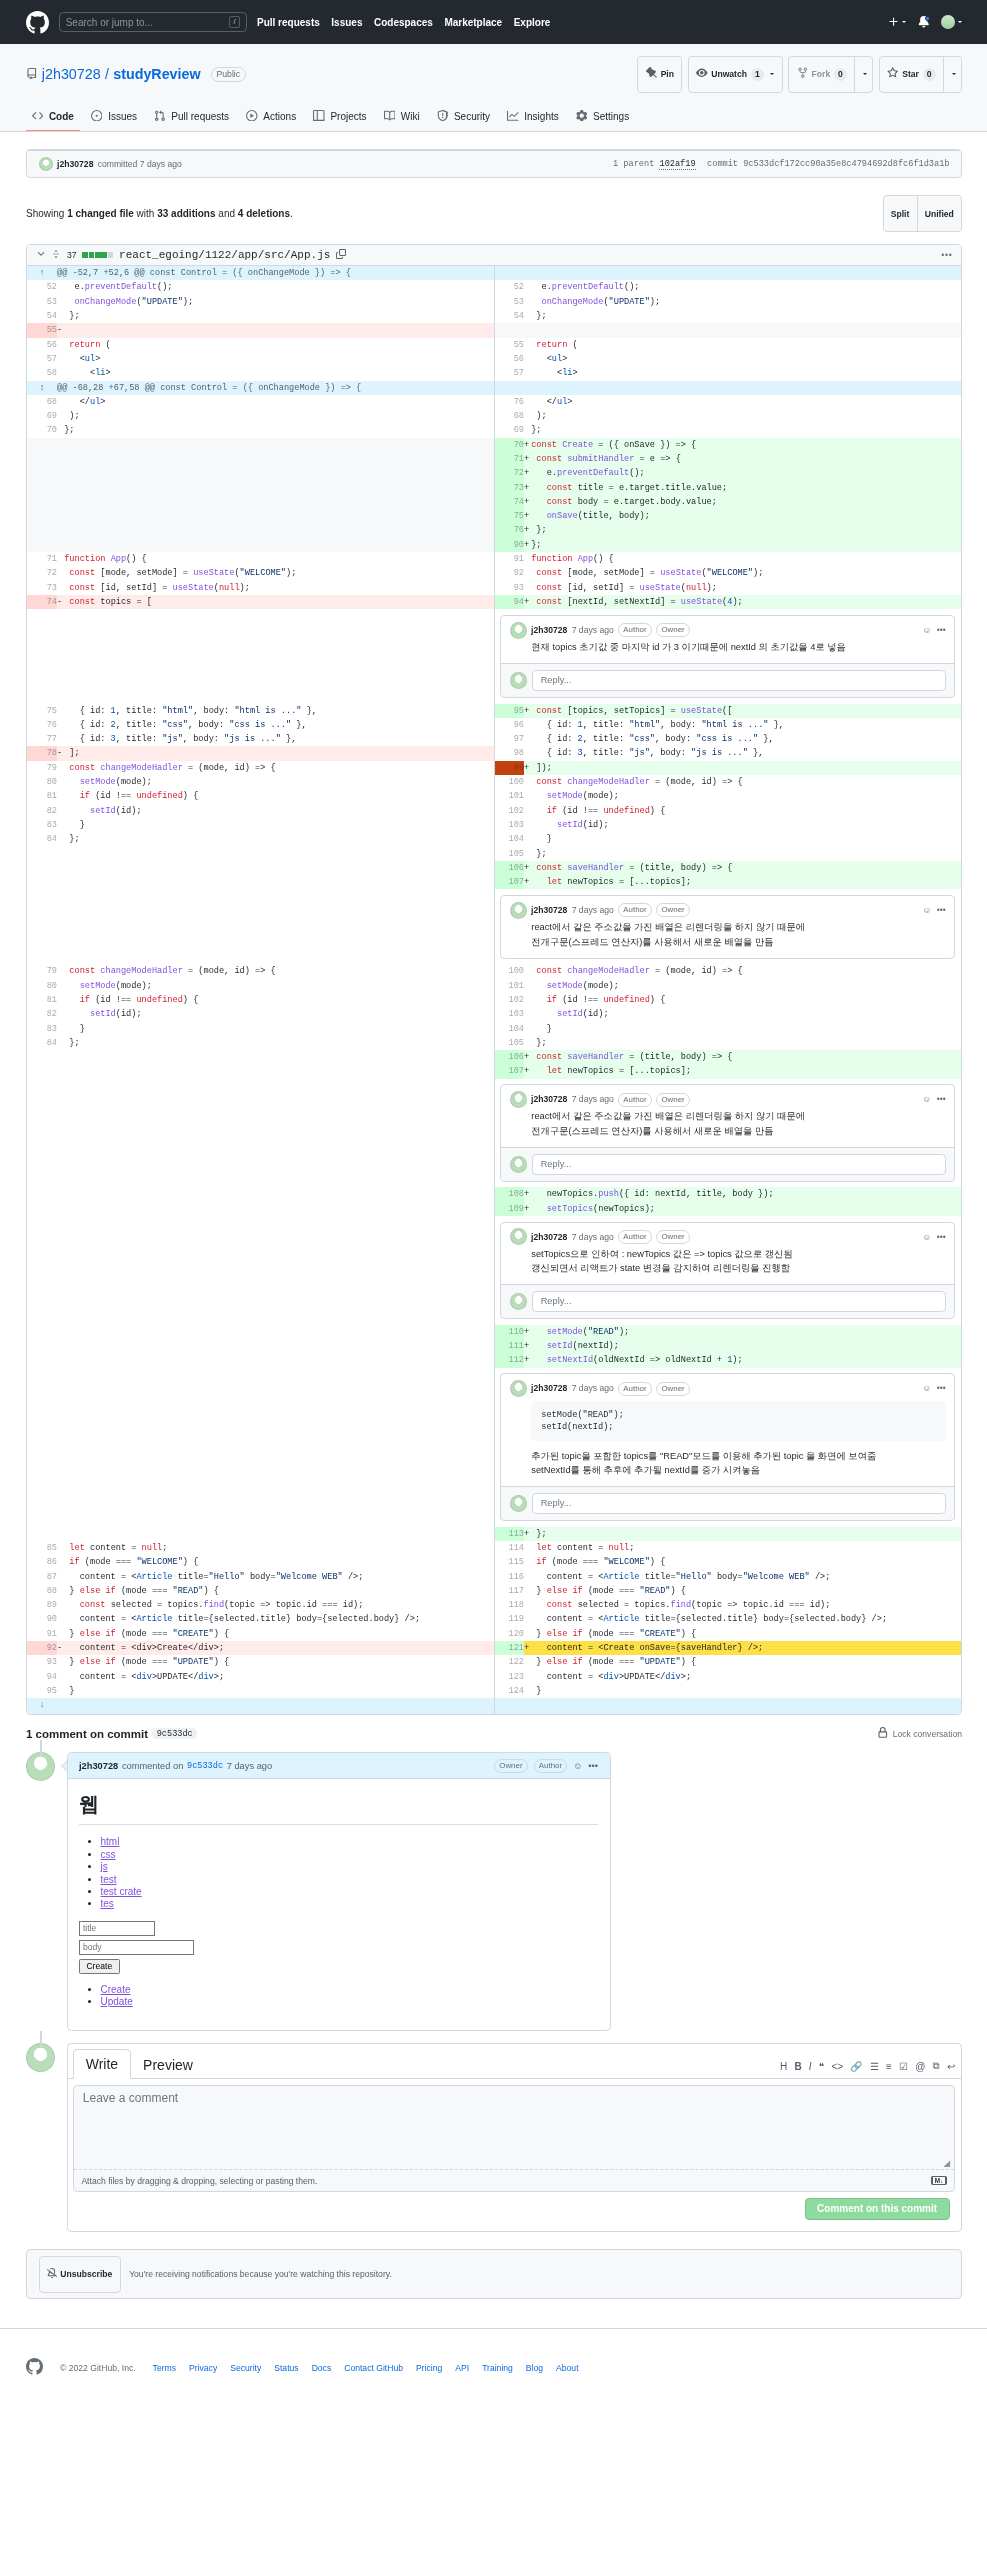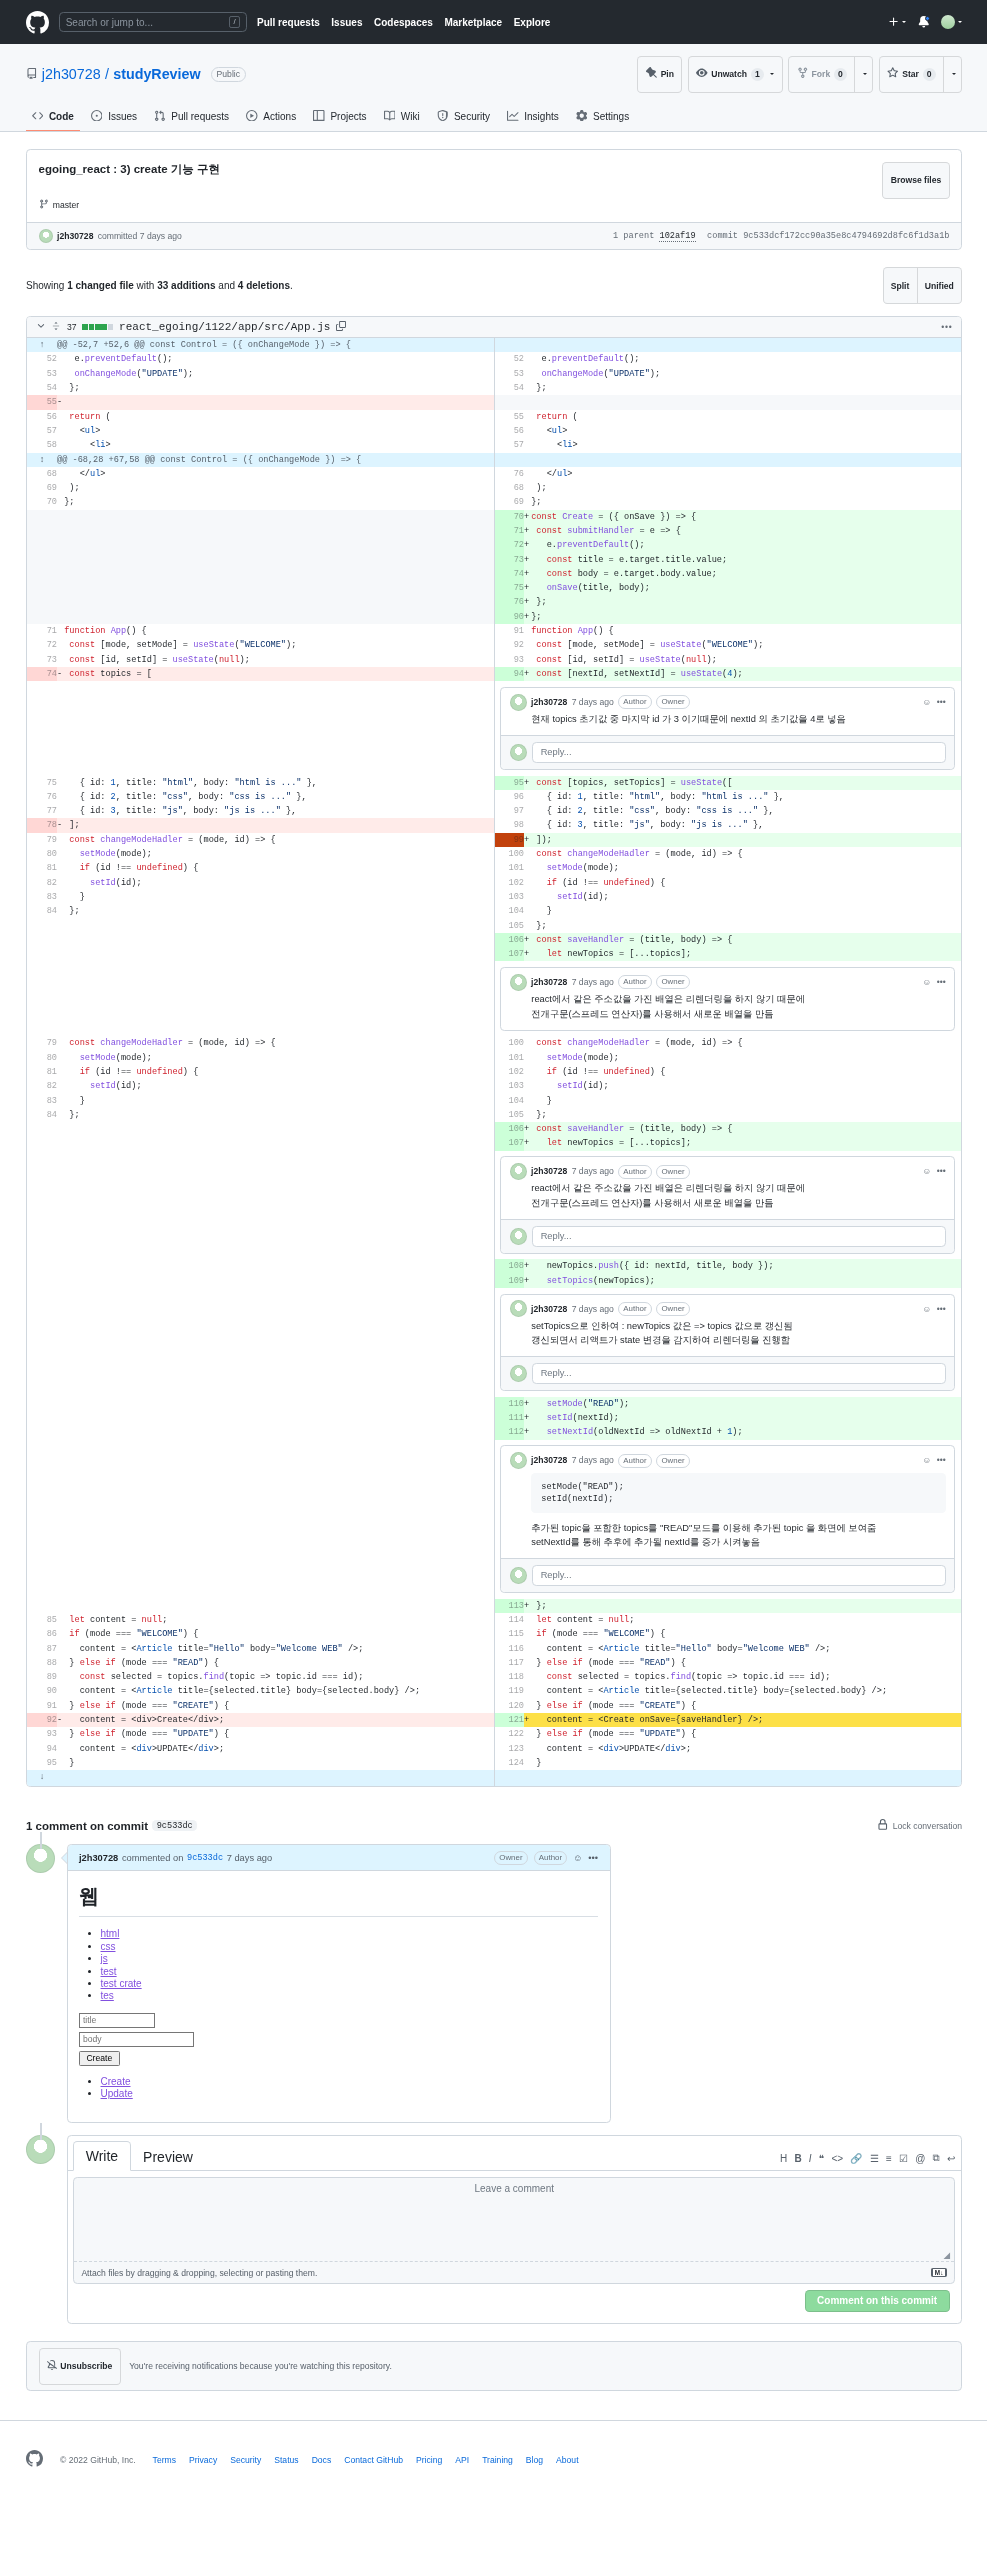--- a/index.html
+++ b/index.html
@@ -184,21 +184,21 @@
   }
   .reply-input {
     flex:1; height:21.5px; border:0.7px solid #d0d7de; border-radius:4.3px; background:#fff;
     font-size:9.3px; color:#6e7781; padding:0 7.2px; display:flex; align-items:center;
   }
 
   
   tr.expand-row td { background:#ddf4ff; height:15.8px; text-align:center; color:#57606a; }
 
   
-  .comments-head { display:flex; align-items:center; margin-top:32px; }
+  .comments-head { display:flex; align-items:center; margin-top:12px; }
   .comments-head .t { font-size:11.5px; font-weight:600; }
   .sha-chip {
     font-family:"Liberation Mono", monospace; font-size:8.6px; background:#eff2f5;
     border-radius:4.3px; padding:0.7px 4.3px; margin-left:4.3px; color:#1F2328;
   }
   .lock { margin-left:auto; display:flex; align-items:center; gap:4.3px;
     font-size:8.6px; color:#656d76; cursor:pointer; }
 
   .comment-row { display:flex; gap:11.5px; margin-top:11.5px; position:relative; }
   .comment-card { border:0.7px solid #d0d7de; border-radius:4.3px; flex:1; max-width:544px; }
@@ -245,23 +245,22 @@
   .ftab {
     font-size:14px; padding:5.7px 11.5px; border:0.7px solid transparent; border-bottom:0;
     border-radius:4.3px 4.3px 0 0; cursor:pointer; color:#1F2328; margin-bottom:-0.7px;
   }
   .ftab.active { background:#fff; border-color:#d0d7de; border-bottom:0.7px solid #fff; }
   .md-tools { margin-left:auto; display:flex; gap:7.2px; align-items:center; padding-bottom:5.7px; color:#57606a; }
   .md-tools span { cursor:pointer; font-size:10px; display:flex; align-items:center; }
   .form-body { padding:5.7px; }
   .ta-wrap { border:0.7px solid #d0d7de; border-radius:4.3px; background:#f6f8fa; }
   .ta {
-    min-height:72px; padding:5.7px 8.6px; font-size:10px; color:#6e7781;
+    min-height:72px; padding:5.7px 8.6px; font-size:12px; color:#6e7781;
     position:relative;
-    text-align:center;
   }
   .resize-grip { text-align:right; padding:0 4.3px 1.4px 0; color:#8c959f; font-size:8.6px; }
   .attach {
     border-top:0.7px dashed #d0d7de; padding:5.7px 7.2px; font-size:8.6px; color:#57606a;
     display:flex; align-items:center;
   }
   .attach .md-badge {
     margin-left:auto; border:0.7px solid #57606a; border-radius:1.4px; font-size:6.4px;
     font-weight:700; padding:0 1.4px; color:#1F2328; background:#57606a;
   }
@@ -437,32 +436,20 @@
             <path d="M8 0a8.2 8.2 0 0 1 .701.031C9.444.095 9.99.645 10.16 1.29l.288 1.107c.018.066.079.158.212.224.231.114.454.243.668.386.123.082.233.09.299.071l1.103-.303c.644-.176 1.392.021 1.82.63.27.385.506.792.704 1.218.315.675.111 1.422-.364 1.891l-.814.806c-.049.048-.098.147-.088.294.016.257.016.515 0 .772-.01.147.038.246.088.294l.814.806c.475.469.679 1.216.364 1.891a7.977 7.977 0 0 1-.704 1.217c-.428.61-1.176.807-1.82.63l-1.103-.302c-.066-.019-.176-.011-.299.071a4.88 4.88 0 0 1-.668.386c-.133.066-.194.158-.212.224l-.288 1.107c-.17.645-.716 1.195-1.459 1.259a8.094 8.094 0 0 1-1.402 0c-.743-.064-1.289-.614-1.459-1.259l-.288-1.107c-.018-.066-.079-.158-.212-.224a4.929 4.929 0 0 1-.668-.386c-.123-.082-.233-.09-.299-.071l-1.103.303c-.644.176-1.392-.021-1.82-.63a8.12 8.12 0 0 1-.704-1.218c-.315-.675-.111-1.422.363-1.891l.815-.806c.05-.048.098-.147.088-.294a6.214 6.214 0 0 1 0-.772c.01-.147-.038-.246-.088-.294l-.815-.806C.635 6.045.431 5.298.746 4.623a7.92 7.92 0 0 1 .704-1.217c.428-.61 1.176-.807 1.82-.63l1.103.302c.066.019.176.011.299-.071.214-.143.437-.272.668-.386.133-.066.194-.158.212-.224L5.84 1.29C6.01.645 6.556.095 7.299.03 7.53.01 7.764 0 8 0Zm0 5a3 3 0 1 0 0 6 3 3 0 0 0 0-6Z"></path>
           </svg></span>
       <span>Settings</span>
     </div>
   </nav>
 </div>
 
 <div class="container">
 
   <div class="commit-box">
-    <div class="commit-box-head">
-      <div style="display:flex;align-items:flex-start;">
-        <h2 class="commit-title">egoing_react : 3) create 기능 구현</h2>
-        <button class="btn browse-files">Browse files</button>
-      </div>
-      <div class="branch-row">
-        <span><svg viewBox="0 0 16 16" width="10" height="10" fill="#656d76">
-              <path d="M9.5 3.25a2.25 2.25 0 1 1 3 2.122V6A2.5 2.5 0 0 1 10 8.5H6a1 1 0 0 0-1 1v1.128a2.251 2.251 0 1 1-1.5 0V5.372a2.25 2.25 0 1 1 1.5 0v1.836A2.493 2.493 0 0 1 6 7h4a1 1 0 0 0 1-1v-.628A2.25 2.25 0 0 1 9.5 3.25Zm-6 0a.75.75 0 1 0 1.5 0 .75.75 0 0 0-1.5 0Zm8.25-.75a.75.75 0 1 0 0 1.5.75.75 0 0 0 0-1.5ZM4.25 12a.75.75 0 1 0 0 1.5.75.75 0 0 0 0-1.5Z"></path>
-            </svg></span>
-        <span class="bname">master</span>
-      </div>
-    </div>
     <div class="commit-meta">
       <i class="avatar-sm"></i>
       <a class="author">j2h30728</a>
       <span>committed 7 days ago</span>
       <div class="right">
         <span class="sha-mono">
           <span>1 parent</span>
           <a style="border-bottom:0.7px dotted #656d76;color:#1F2328;">102af19</a>
         </span>
         <span class="sha-mono">

